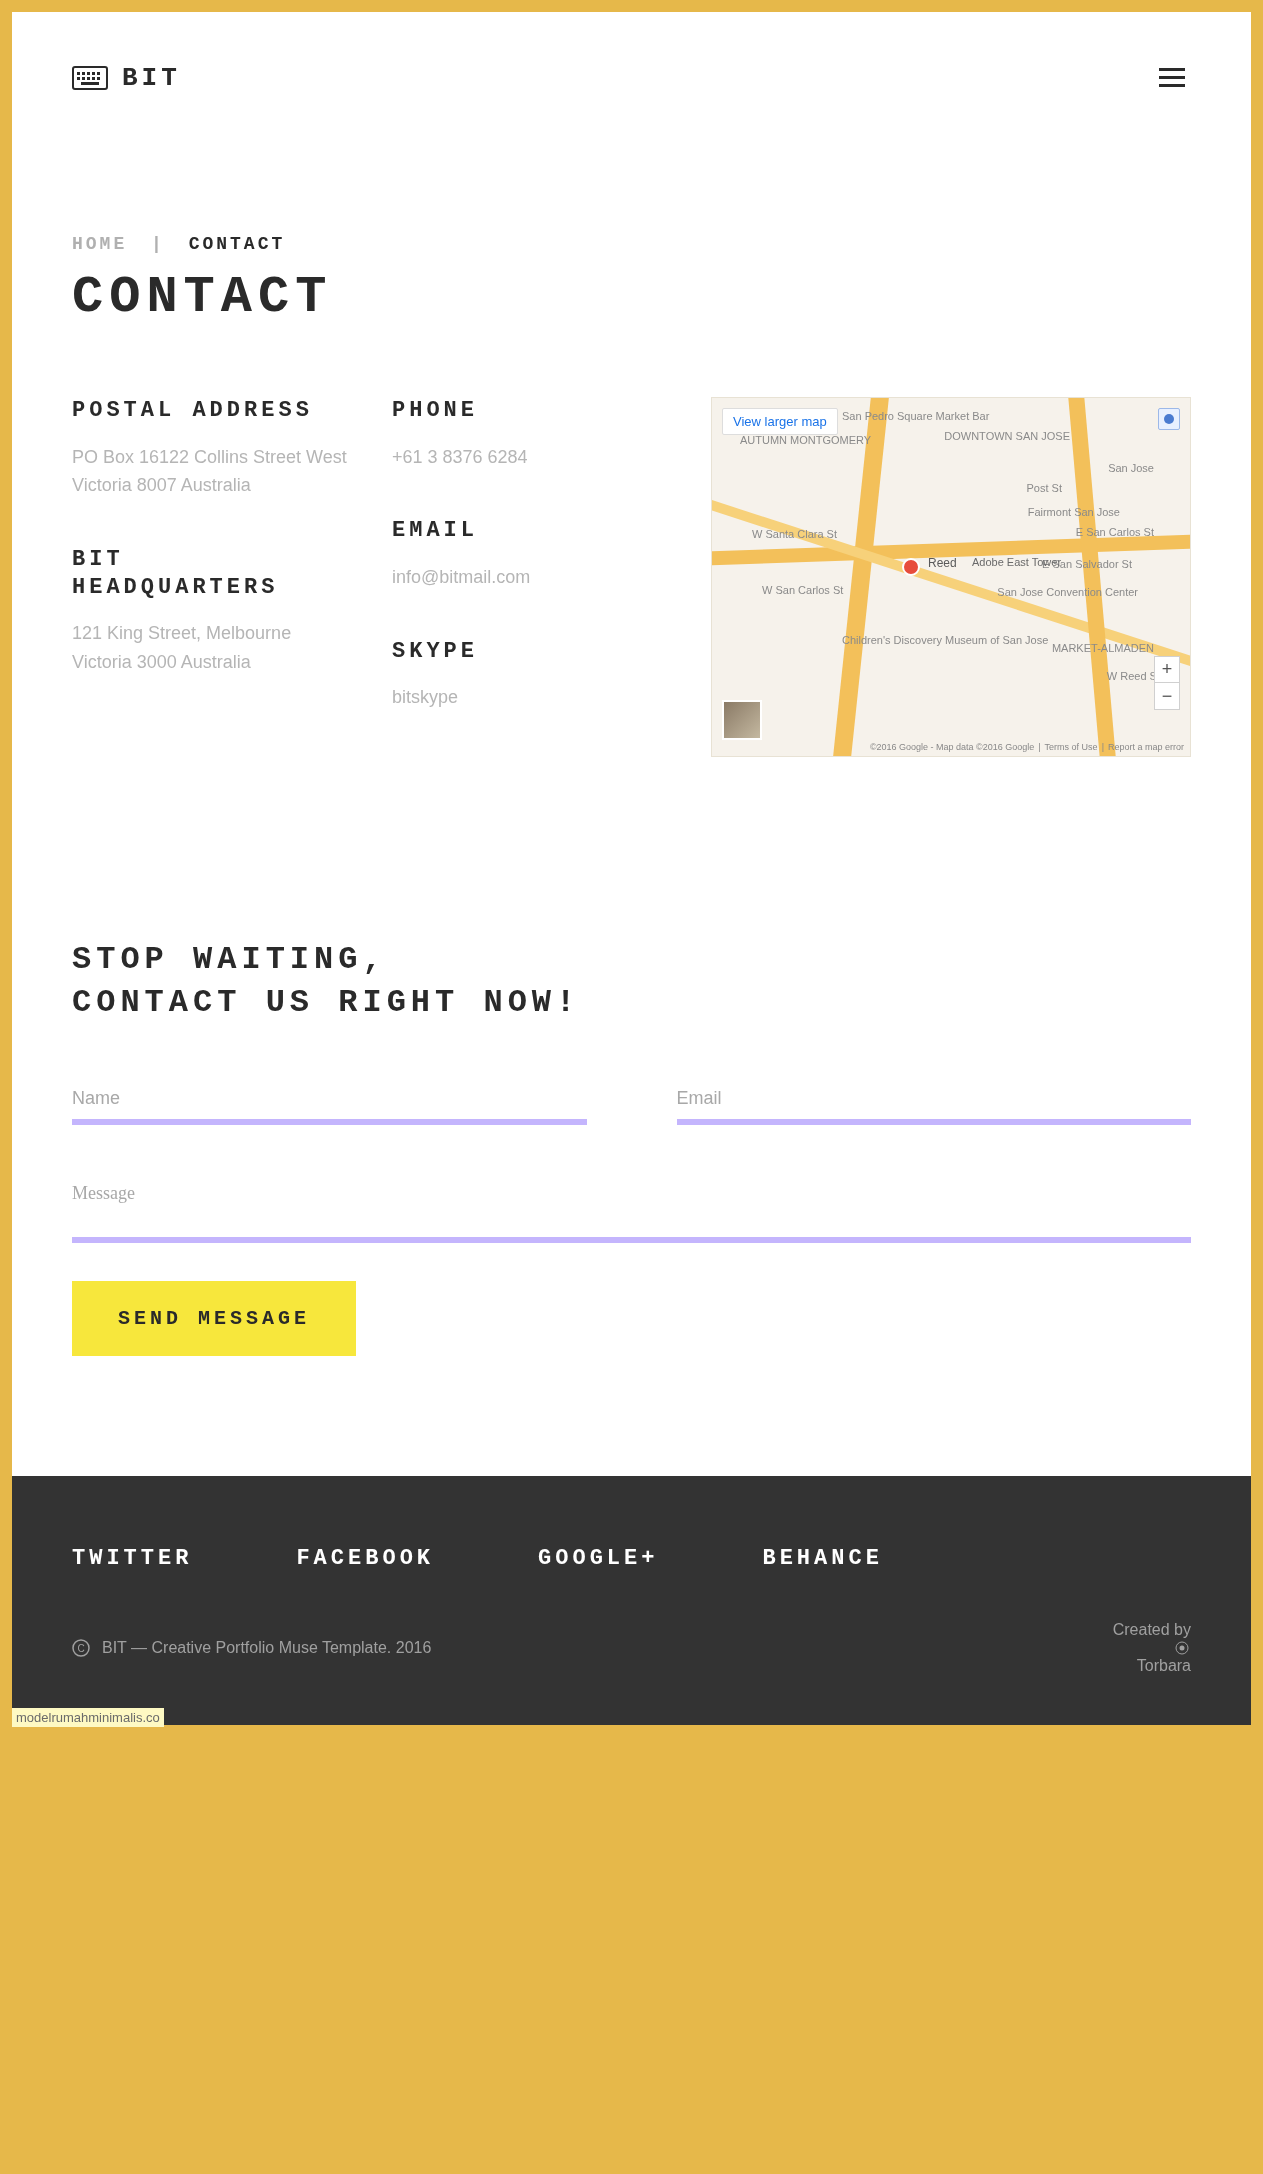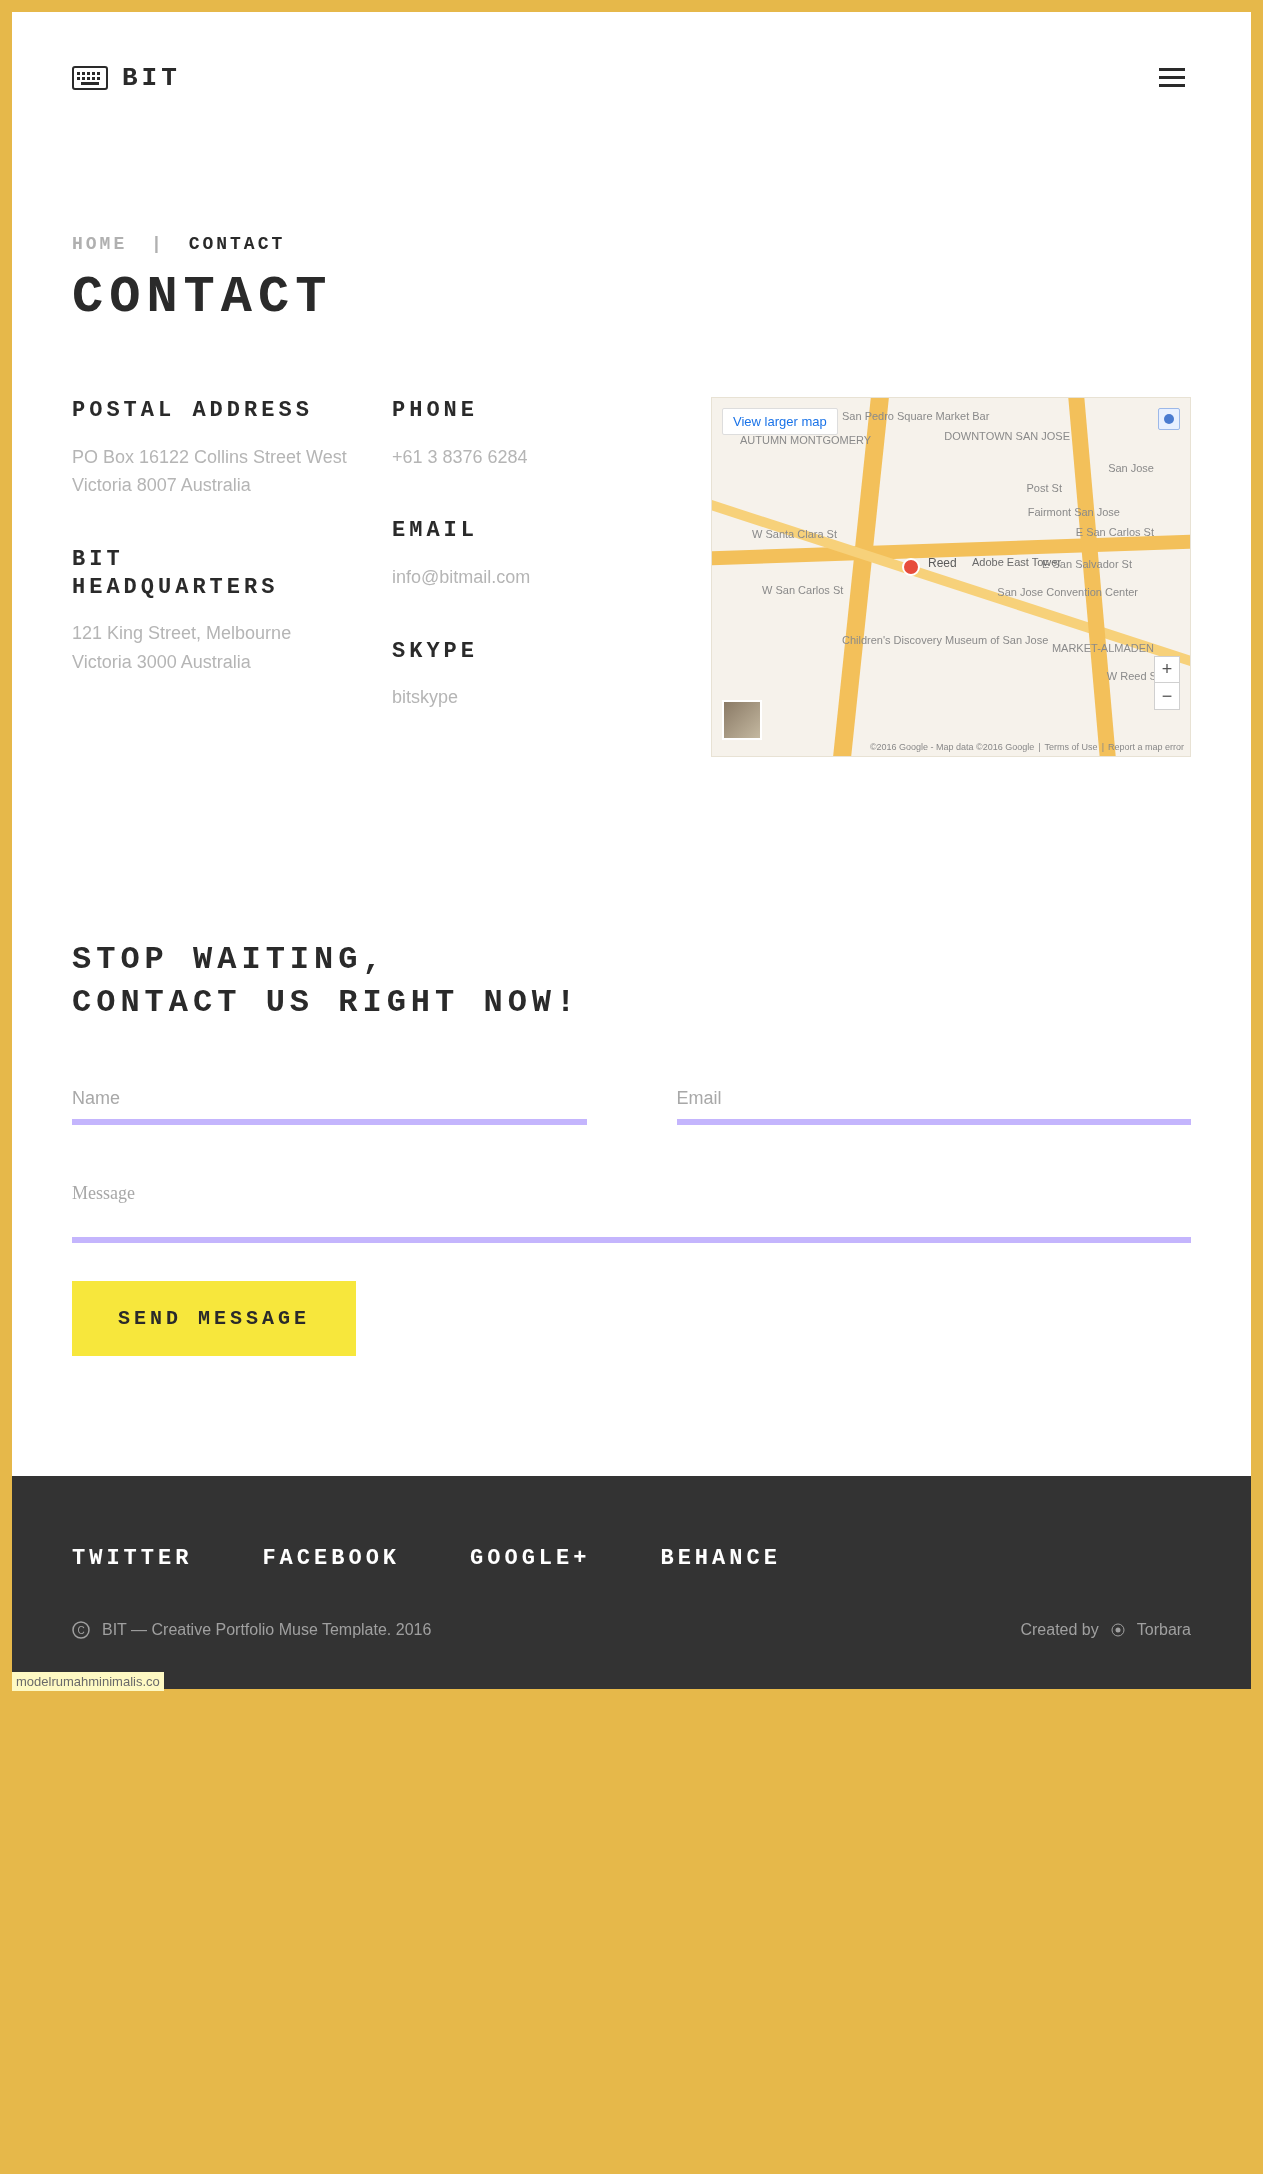--- a/index.html
+++ b/index.html
@@ -254,21 +254,21 @@
       cursor: pointer;
       margin-top: 34px;
     }
 
     .footer {
       background: #333333;
       padding: 70px 60px 50px;
     }
     .social-row {
       display: flex;
-      gap: 70px;
+      gap: 104px;
       margin-bottom: 50px;
     }
     .social-link {
       font-family: 'Courier New', monospace;
       font-weight: bold;
       font-size: 22px;
       letter-spacing: 4px;
       color: #fff;
       cursor: pointer;
     }
@@ -280,21 +280,21 @@
       color: #a0a0a0;
     }
     .footer-left {
       display: flex;
       align-items: center;
       gap: 12px;
     }
     .footer-right {
       display: flex;
       align-items: flex-end;
-      gap: 10px;
+      flex-direction: column;
     }
     .copyright-icon, .torbara-icon {
       width: 18px; height: 18px;
       display: inline-flex;
       align-items: center; justify-content: center;
     }
     .watermark {
       position: absolute;
       left: 0; bottom: -2px;
       font-size: 13px;

